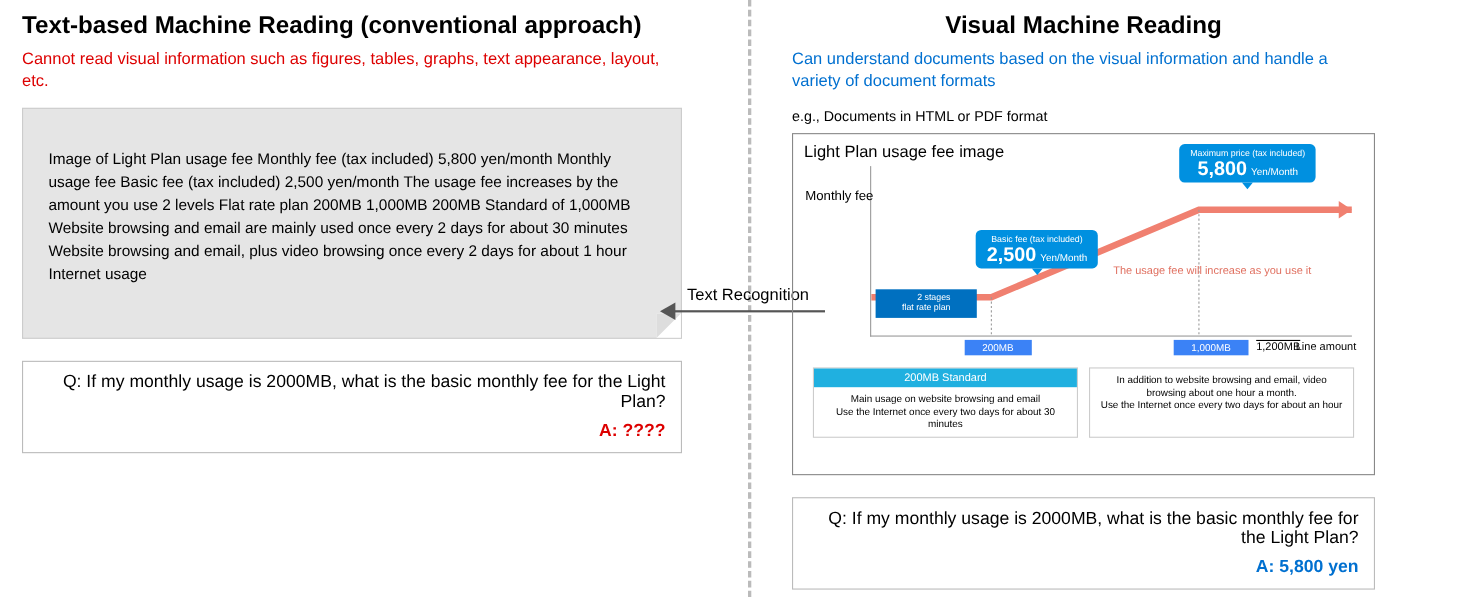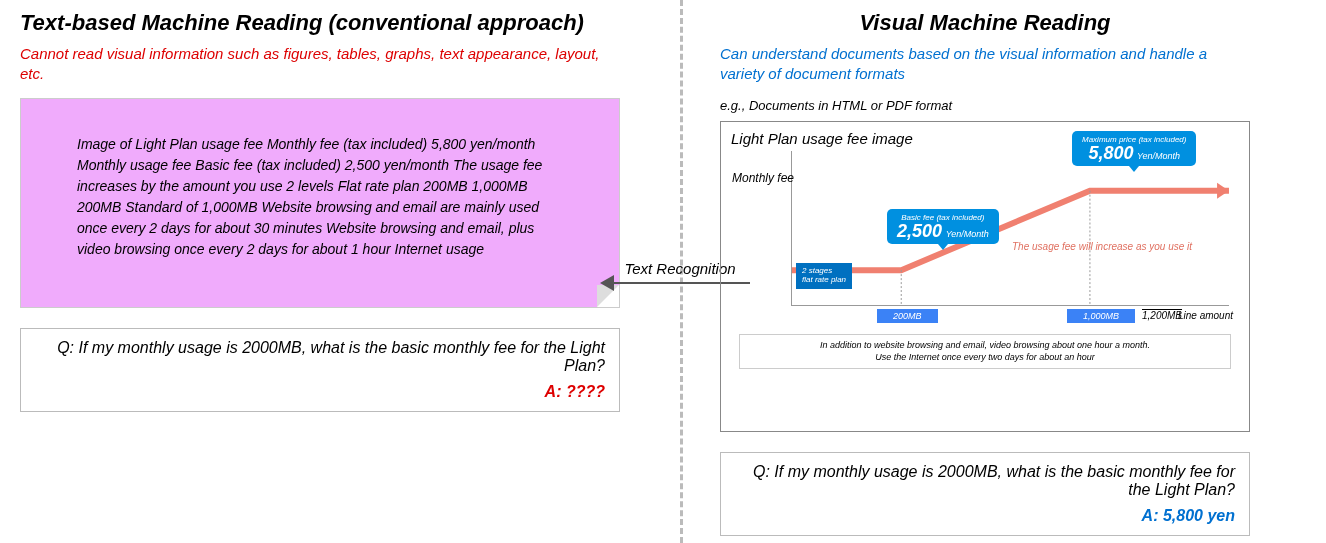--- a/index.html
+++ b/index.html
@@ -1,46 +1,46 @@
 <!DOCTYPE html>
 <html><head>
 <meta charset="utf-8">
 <style>
   * { box-sizing: border-box; margin: 0; padding: 0; }
   body { font-family: Arial, sans-serif; width: 1326px; height: 543px; background: #fff; position: relative; }
-  .container { display: flex; width: 100%; height: 100%; font-style: italic; }
+  .container { display: flex; width: 100%; height: 100%; }
   .left-panel { width: 650px; padding: 10px 30px 10px 20px; }
   .right-panel { width: 560px; padding: 10px 20px 10px 10px; }
   .divider { width: 60px; display: flex; flex-direction: column; align-items: center; justify-content: center; position: relative; }
   .vline { position: absolute; top: 0; bottom: 0; left: 50%; border-left: 3px dashed #bbb; }
   .header-left { font-weight: bold; font-size: 22px; margin-bottom: 8px; }
   .header-right { font-weight: bold; font-size: 22px; margin-bottom: 8px; text-align: center; }
   .sub-left { color: #d00; font-size: 15px; margin-bottom: 15px; line-height: 1.3; }
   .sub-right { color: #0070d0; font-size: 15px; margin-bottom: 15px; line-height: 1.3; }
   .small-note { font-size: 13px; margin-bottom: 8px; }
-  .extract-box { background: #f0abfc; border: 1px solid #ccc; padding: 35px 56px; font-size: 14px; line-height: 1.5; position: relative; min-height: 210px; }
+  .extract-box { background: #e5e5e5; border: 1px solid #ccc; padding: 35px 23px; font-size: 14px; line-height: 1.5; position: relative; min-height: 210px; }
   .fold { position: absolute; bottom: 0; right: 0; width: 0; height: 0; border-bottom: 22px solid #fff; border-left: 22px solid #ddd; }
   .qa-box { border: 1px solid #bbb; padding: 10px 14px; margin-top: 20px; font-size: 16px; text-align: right; }
   .qa-a { font-weight: bold; margin-top: 8px; }
   .qa-a.red { color: #d00; }
   .qa-a.blue { color: #0070d0; }
   .arrow-row { position: absolute; top: 260px; left: -70px; width: 200px; text-align: center; }
   .arrow-label { font-size: 15px; line-height: 1.2; margin-bottom: 4px; }
   .arrow { width: 140px; height: 2px; background: #555; position: relative; margin: 0 auto; }
   .arrow::before { content: ""; position: absolute; left: -10px; top: -7px; border-right: 14px solid #555; border-top: 8px solid transparent; border-bottom: 8px solid transparent; }
   .doc-box { border: 1px solid #888; padding: 8px 10px; font-size: 13px; height: 311px; position: relative; }
   .doc-title { font-size: 15px; margin-bottom: 4px; }
   .chart-area { position: relative; height: 155px; border-left: 1px solid #999; border-bottom: 1px solid #999; margin-left: 60px; margin-right: 10px; }
   .ylabel { position: absolute; left: -60px; top: 20px; font-size: 12px; }
   .price-bubble { position: absolute; background: #0090e0; color: #fff; border-radius: 5px; padding: 4px 10px; text-align: center; }
   .price-bubble .tiny { font-size: 8px; display: block; }
   .price-bubble .big { font-size: 18px; font-weight: bold; line-height: 1; }
   .price-bubble .unit { font-size: 9px; }
   .price-bubble::after { content: ""; position: absolute; bottom: -6px; left: 50%; margin-left: -5px; border-top: 6px solid #0090e0; border-left: 5px solid transparent; border-right: 5px solid transparent; }
-  .stage-box { position: absolute; background: #0070c0; color: #fff; font-size: 8px; padding: 4px 6px; text-align: left; line-height: 1.1; }
+  .stage-box { position: absolute; background: #0070c0; color: #fff; font-size: 8px; padding: 4px 24px; text-align: right; line-height: 1.1; }
   .usage-note { position: absolute; color: #e07060; font-size: 10px; }
   .mb-tag { position: absolute; background: #3b82f6; color: #fff; font-size: 9px; padding: 2px 16px; }
   .xlabel-row { position: absolute; font-size: 10px; }
   .std-row { display: flex; gap: 10px; margin-top: 28px; padding: 0 8px; }
   .std-col { flex: 1; border: 1px solid #ccc; font-size: 9px; text-align: center; }
   .std-head { background: #20b0e0; color: #fff; padding: 3px; font-size: 10px; }
   .std-body { padding: 5px 6px; line-height: 1.3; }
   .line-path { position: absolute; left: 0; top: 0; right: 0; bottom: 0; pointer-events: none; }
 </style>
 </head>
@@ -99,20 +99,27 @@
           <span>2 stages</span><br><span>flat rate plan</span>
         </div>
         <div class="usage-note" style="left:220px; top:90px;">The usage fee will increase as you use it</div>
         <div class="mb-tag" style="left:85px; bottom:-18px;">200MB</div>
         <div class="mb-tag" style="left:275px; bottom:-18px;">1,000MB</div>
         <div class="xlabel-row" style="left:350px; bottom:-16px; text-decoration:overline;">1,200MB</div>
         <div class="xlabel-row" style="right:-4px; bottom:-16px;">Line amount</div>
       </div>
       <div class="std-row">
         <div class="std-col">
+          <div class="std-head">200MB Standard</div>
+          <div class="std-body">
+            <div>Main usage on website browsing and email</div>
+            <div>Use the Internet once every two days for about 30 minutes</div>
+          </div>
+        </div>
+        <div class="std-col">
           <div class="std-body">
             <div>In addition to website browsing and email, video browsing about one hour a month.</div>
             <div>Use the Internet once every two days for about an hour</div>
           </div>
         </div>
       </div>
     </div>
 
     <div class="qa-box">
       <div>Q: If my monthly usage is 2000MB, what is the basic monthly fee for the Light Plan?</div>

